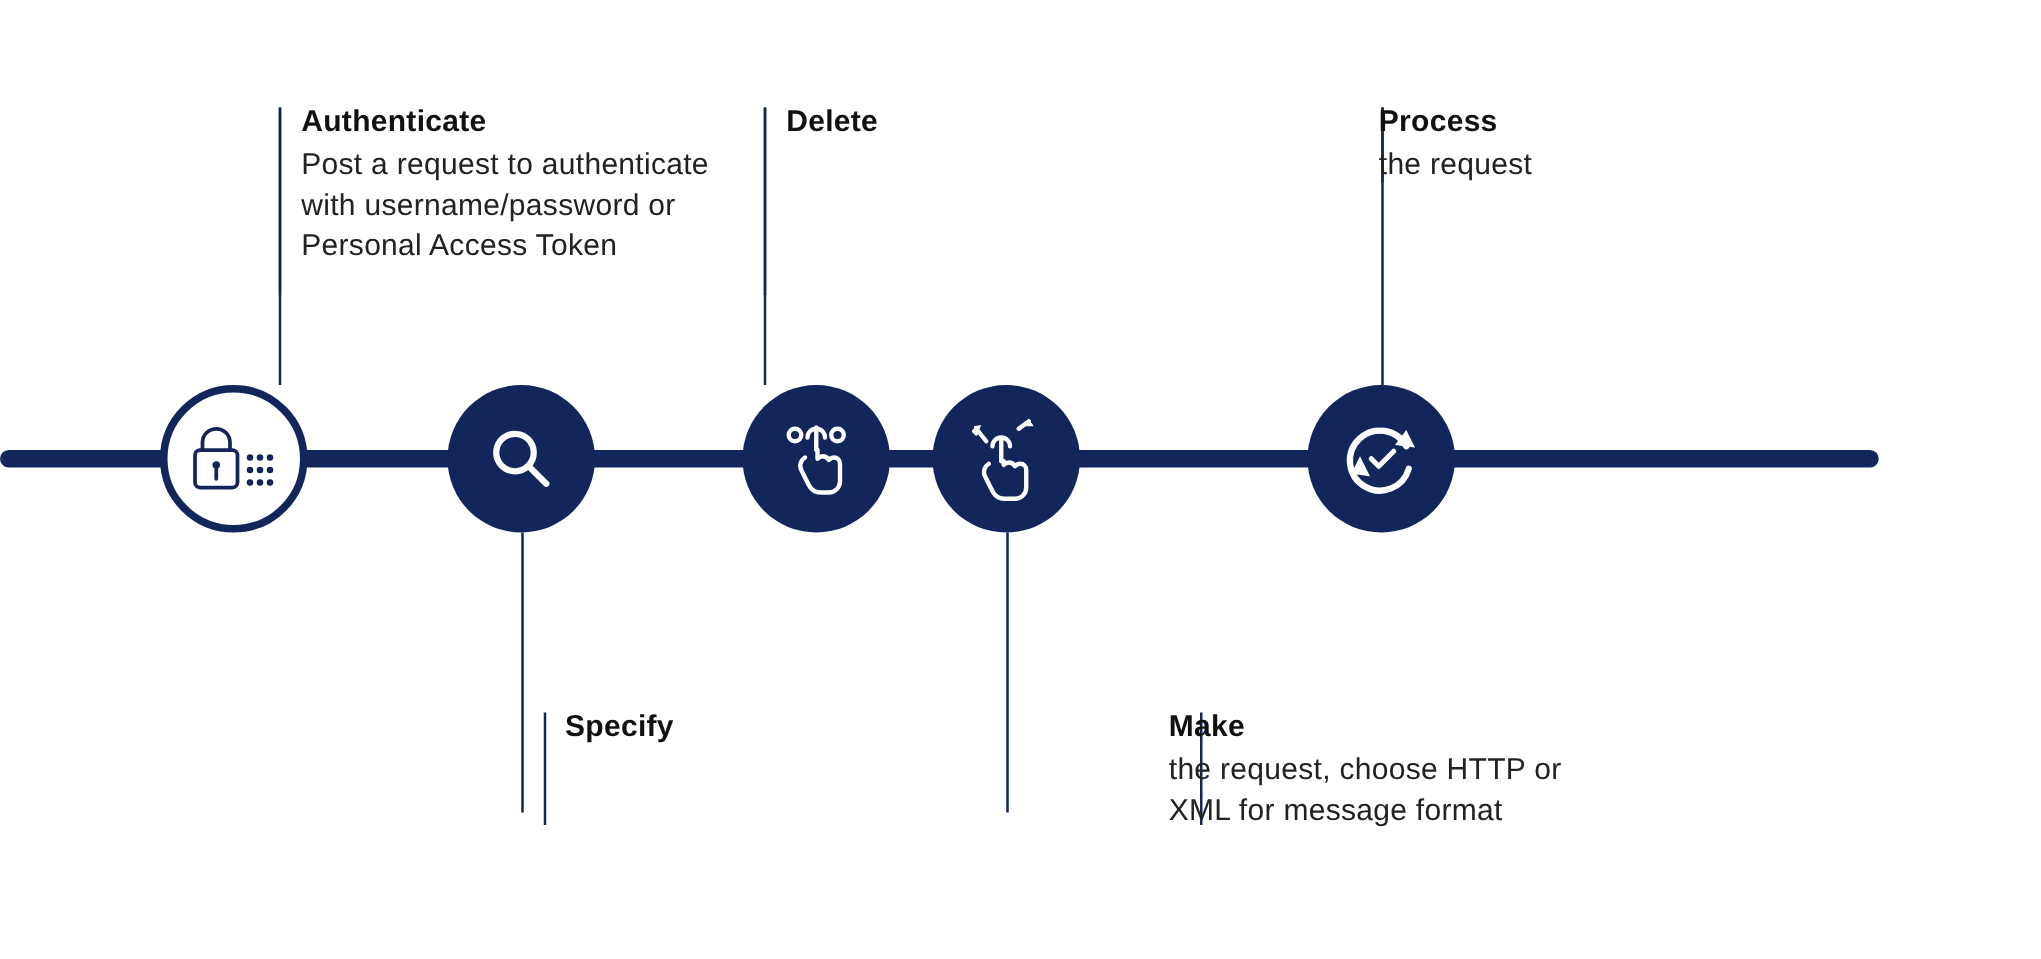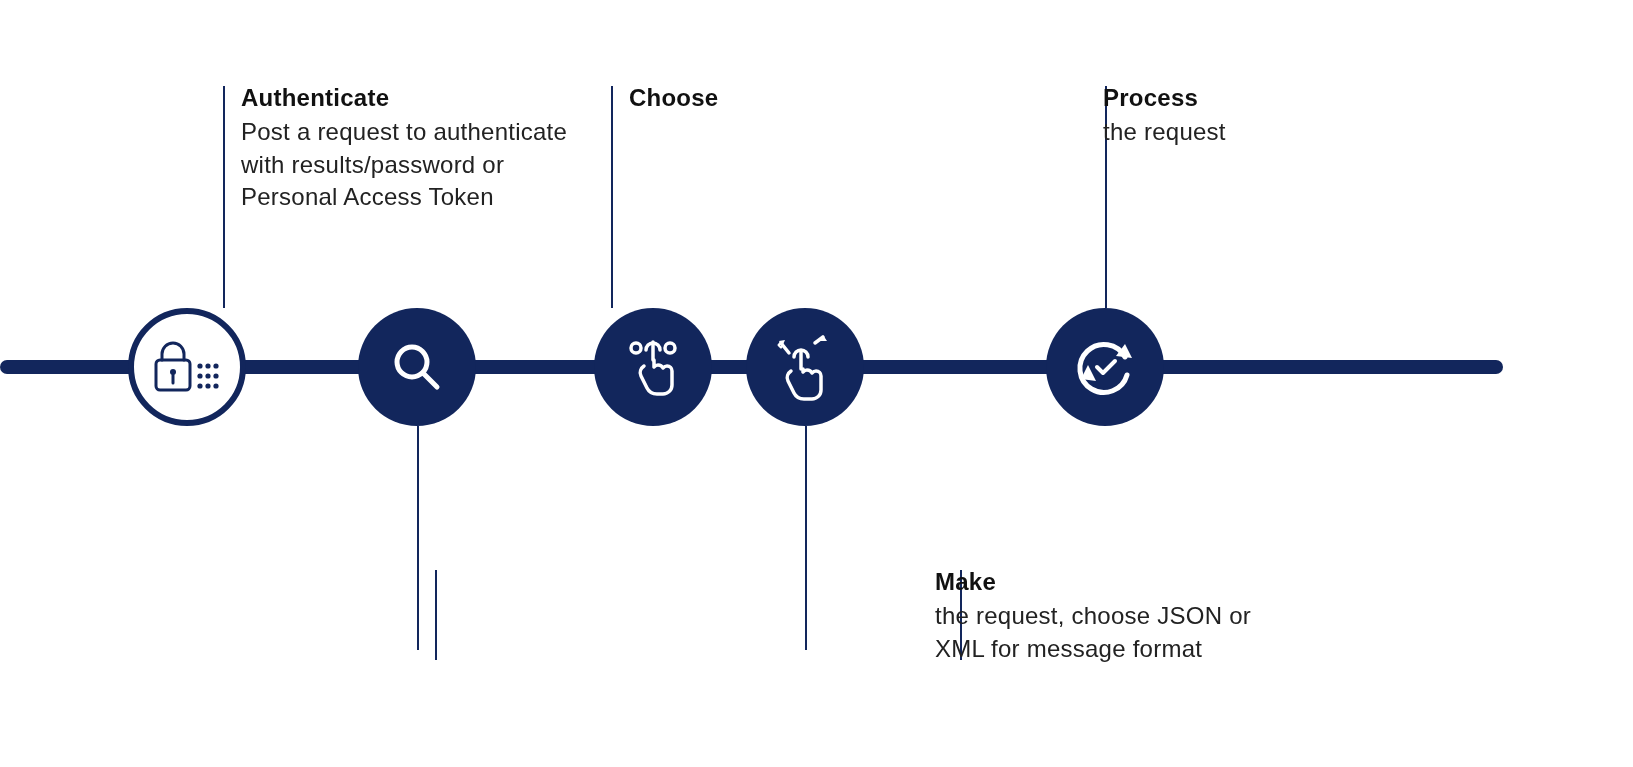--- a/index.html
+++ b/index.html
@@ -81,21 +81,21 @@
 </head>
 <body>
 
 <div class="stage">
   <div class="hbar"></div>
 
   <div class="vconnector" style="left:223px; top:86px; height:222px;"></div>
   <div class="sep" style="left:223px; top:86px; height:150px;"></div>
   <div class="label" style="left:241px; top:82px;">
     <div class="title">Authenticate</div>
-    <div class="desc">Post a request to authenticate with results/password or Personal Access Token</div>
+    <div class="desc">Post a request to authenticate with username/password or Personal Access Token</div>
   </div>
   <div class="node first" style="left:128px;">
     <span>
       <svg width="78" height="62" viewBox="0 0 78 62">
         <g fill="none" stroke="#12265c" stroke-width="3" stroke-linecap="round" stroke-linejoin="round">
           <rect x="8" y="24" width="34" height="30" rx="4"></rect>
           <path d="M14 24 v-6 a11 11 0 0 1 22 0 v6"></path>
           <circle cx="25" cy="36" r="3" fill="#12265c" stroke="none"></circle>
           <path d="M25 39 v8"></path>
         </g>
@@ -110,56 +110,57 @@
             <circle cx="60" cy="50" r="2.6"></circle>
             <circle cx="68" cy="50" r="2.6"></circle>
         </g>
       </svg>
     </span>
   </div>
 
   <div class="vconnector" style="left:417px; top:426px; height:224px;"></div>
   <div class="sep" style="left:435px; top:570px; height:90px;"></div>
   <div class="label" style="left:452px; top:566px;">
+    <div class="title">Specify</div>
   </div>
   <div class="node" style="left:358px;">
     <span>
       <svg width="60" height="60" viewBox="0 0 60 60">
         <g fill="none" stroke="#ffffff" stroke-width="5" stroke-linecap="round">
           <circle cx="25" cy="25" r="15"></circle>
           <path d="M36 36 L50 50"></path>
         </g>
       </svg>
     </span>
   </div>
 
   <div class="vconnector" style="left:611px; top:86px; height:222px;"></div>
   <div class="sep" style="left:611px; top:86px; height:150px;"></div>
   <div class="label" style="left:629px; top:82px;">
-    <div class="title">Choose</div>
+    <div class="title">Delete</div>
   </div>
   <div class="node" style="left:594px;">
     <span>
       <svg width="70" height="70" viewBox="0 0 70 70">
         <g fill="none" stroke="#ffffff" stroke-width="3.5" stroke-linecap="round" stroke-linejoin="round">
           <circle cx="18" cy="16" r="5"></circle>
           <circle cx="52" cy="16" r="5"></circle>
           <path d="M35 10 v18"></path>
           <path d="M28 18 a7 7 0 0 1 14 0"></path>
           <path d="M26 34 c-3 2 -5 6 -3 10 l6 12 c2 4 6 6 10 6 h6 c5 0 9 -4 9 -9 v-14 c0 -3 -2 -5 -5 -5 c-2 0 -3 1 -4 2 c-1 -2 -3 -3 -5 -3 c-2 0 -3 1 -4 2 v-7"></path>
         </g>
       </svg>
     </span>
   </div>
 
   <div class="vconnector" style="left:805px; top:426px; height:224px;"></div>
   <div class="sep" style="left:960px; top:570px; height:90px;"></div>
   <div class="label" style="left:935px; top:566px;">
     <div class="title">Make</div>
-    <div class="desc">the request, choose JSON or XML for message format</div>
+    <div class="desc">the request, choose HTTP or XML for message format</div>
   </div>
   <div class="node" style="left:746px;">
     <span>
       <svg width="72" height="72" viewBox="0 0 72 72">
         <g fill="none" stroke="#ffffff" stroke-width="3.5" stroke-linecap="round" stroke-linejoin="round">
           <path d="M20 22 l-8 -10"></path>
           <path d="M10 14 l2 -2 M10 14 l2 2" stroke-width="3"></path>
           <polygon points="10,10 16,9 13,16" fill="#ffffff" stroke="none"></polygon>
           <path d="M46 12 l8 -6"></path>
           <polygon points="54,4 58,10 50,10" fill="#ffffff" stroke="none"></polygon>

